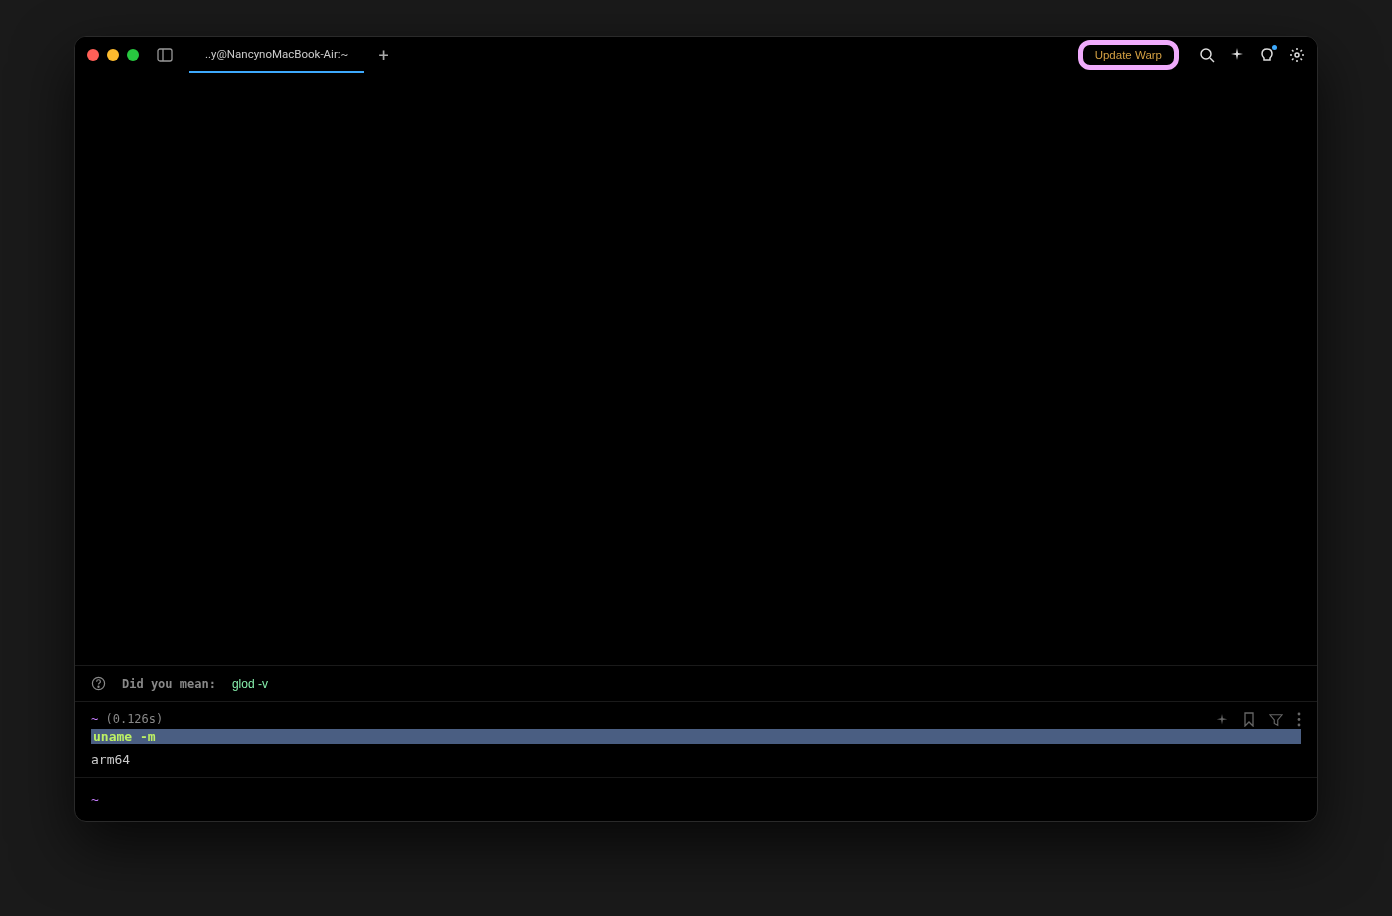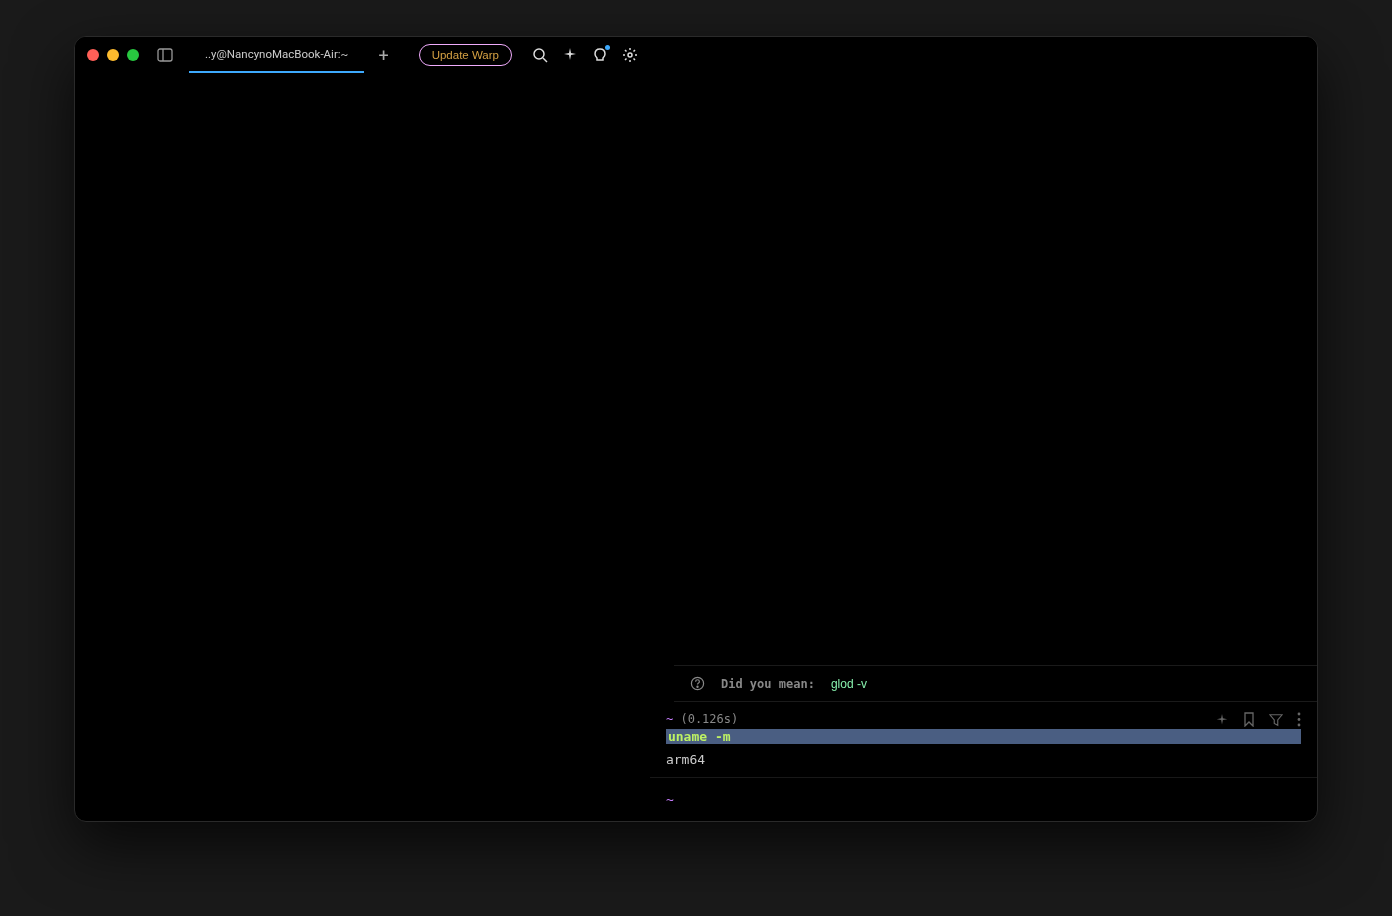--- a/index.html
+++ b/index.html
@@ -19,21 +19,21 @@
     }
     .window {
       width: 1244px;
       height: 786px;
       background: #000000;
       border-radius: 12px;
       overflow: hidden;
       box-shadow: 0 24px 60px rgba(0,0,0,0.7);
       border: 1px solid #2a2a2a;
       display: flex;
-      flex-direction: row;
+      flex-direction: column;
     }
     
     .titlebar {
       height: 36px;
       display: flex;
       align-items: center;
       padding: 0 12px;
       gap: 8px;
       background: #000;
     }
@@ -75,21 +75,21 @@
       align-items: center;
       padding: 0 14px;
       color: #aaa;
       font-size: 18px;
       cursor: pointer;
     }
     .titlebar-spacer {
       flex: 1;
     }
     .update-btn {
-      border: 1px solid #f0abfc;
+      border: 5px solid #f0abfc;
       color: #d4a043;
       background: transparent;
       font-size: 11.5px;
       padding: 4px 12px;
       border-radius: 12px;
       cursor: pointer;
     }
     .titlebar-icons {
       display: flex;
       align-items: center;
@@ -166,21 +166,20 @@
     
     .suggestion-bar {
       background: #000;
       border-top: 1px solid #1a1a1a;
       border-bottom: 1px solid #1a1a1a;
       padding: 10px 16px;
       display: flex;
       align-items: center;
       gap: 16px;
       font-size: 12px;
-      margin-left: 24px;
     }
     .suggestion-label {
       color: #888;
       font-weight: 600;
     }
     .suggestion-cmd {
       color: #86efac;
       font-family: Liberation Sans, sans-serif;
       cursor: pointer;
       text-align: center;

